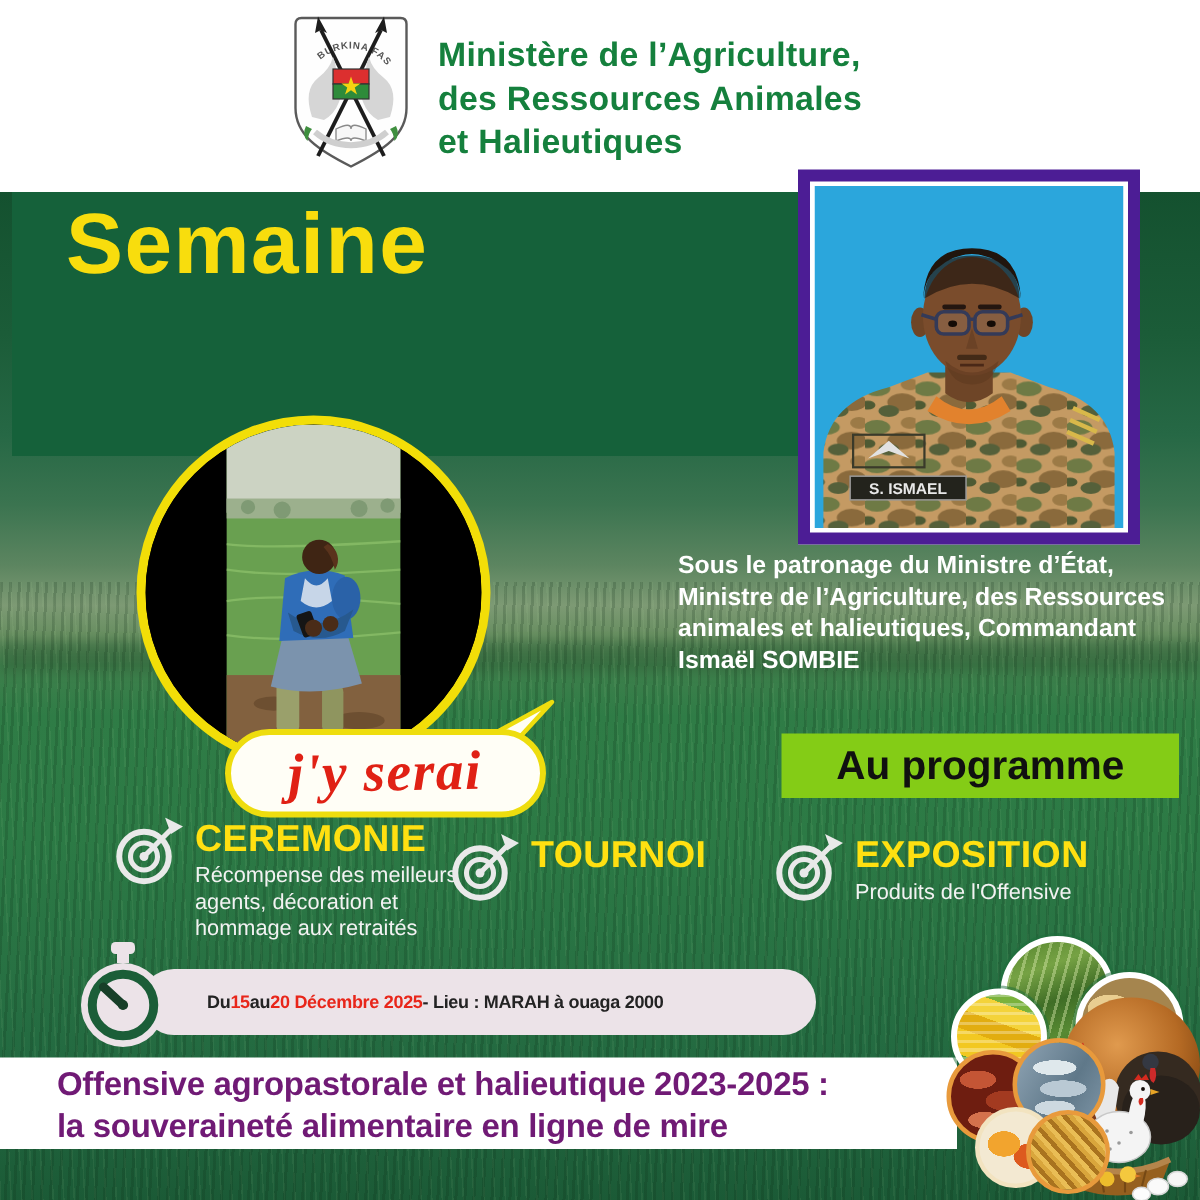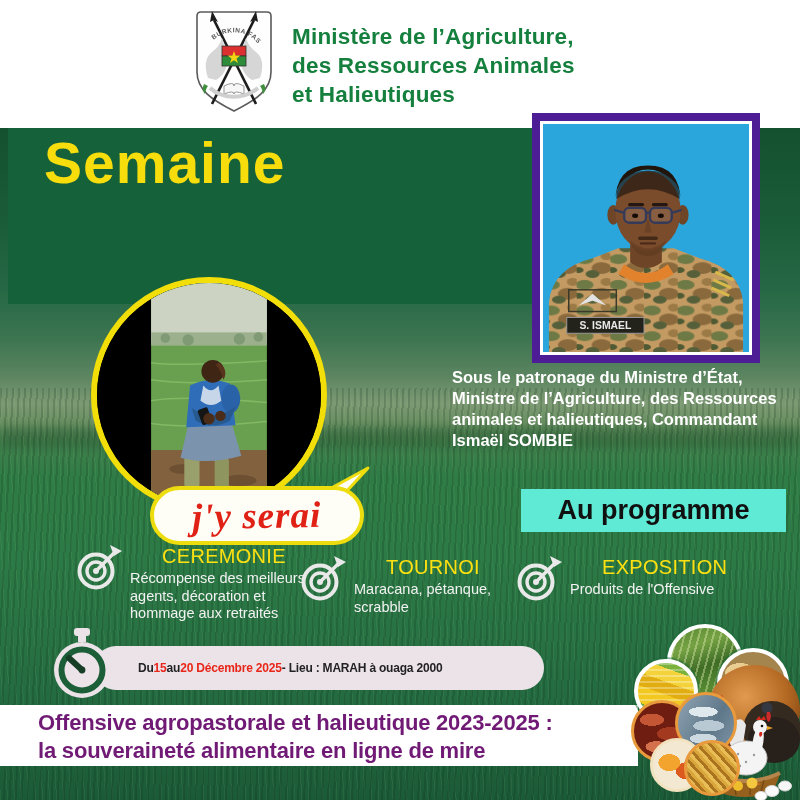--- a/index.html
+++ b/index.html
@@ -49,27 +49,27 @@
     border:6px solid #f2de08; background:#000; overflow:hidden; z-index:3; }
   .farmer svg { display:block; width:100%; height:100%; }
   .bubble-tail { position:absolute; left:320px; top:464px; z-index:3; }
   .bubble { position:absolute; left:150px; top:486px; width:214px; height:59px; z-index:4;
     background:#fffef6; border:4px solid #eedd0e; border-radius:34px;
     display:flex; align-items:center; justify-content:center; }
   .bubble span { color:#e02115; font-size:37px; font-weight:700; font-style:italic;
     font-family:"Liberation Serif", serif; letter-spacing:1px; transform:rotate(-1deg); }
 
   
-  .programme-badge { position:absolute; left:521px; top:489px; width:265px; height:43px; background:#5eead4; z-index:2;
+  .programme-badge { position:absolute; left:521px; top:489px; width:265px; height:43px; background:#84cc16; z-index:2;
     display:flex; align-items:center; justify-content:center; color:#101010; font-size:27px; font-weight:700; }
   .prog-item { position:absolute; display:flex; gap:8px; z-index:2; }
   .prog-1 { left:76px;  top:545px; }
   .prog-2 { left:300px; top:556px; }
   .prog-3 { left:516px; top:556px; }
-  .prog-title { color:#ffe011; font-size:20px; font-weight:400; letter-spacing:.3px;margin-left:32px; }
+  .prog-title { color:#ffe011; font-size:25px; font-weight:700; letter-spacing:.3px; }
   .prog-desc { color:#f2f2f2; font-size:14.5px; line-height:17.5px; margin-top:2px; }
   .prog-1 .prog-desc { width:182px; }
   .prog-2 .prog-desc { width:158px; }
   .prog-3 .prog-desc { width:190px; }
 
   
   .date-pill { position:absolute; left:94px; top:646px; width:450px; height:44px; z-index:2;
     background:#ece3e8; border-radius:24px; display:flex; align-items:center;
     padding-left:44px; white-space:nowrap;
     color:#232323; font-size:12px; font-weight:700; letter-spacing:-0.2px; }
@@ -311,21 +311,20 @@
       <g fill="none" stroke="#e9e9e9">
         <circle cx="20" cy="26" r="16.5" stroke-width="4"></circle>
         <circle cx="20" cy="26" r="9" stroke-width="3.4"></circle>
       </g>
       <circle cx="20" cy="26" r="3" fill="#e9e9e9"></circle>
       <line x1="20" y1="26" x2="38" y2="8" stroke="#e9e9e9" stroke-width="3.4" stroke-linecap="round"></line>
       <polygon points="34,0 46,6 38,11" fill="#e9e9e9"></polygon>
     </svg>
     <div>
       <div class="prog-title">TOURNOI</div>
-      <div class="prog-desc">Maracana, pétanque, scrabble</div>
     </div>
   </div>
 
   <div class="prog-item prog-3">
     <svg width="46" height="46" viewBox="0 0 46 46">
       <g fill="none" stroke="#e9e9e9">
         <circle cx="20" cy="26" r="16.5" stroke-width="4"></circle>
         <circle cx="20" cy="26" r="9" stroke-width="3.4"></circle>
       </g>
       <circle cx="20" cy="26" r="3" fill="#e9e9e9"></circle>

